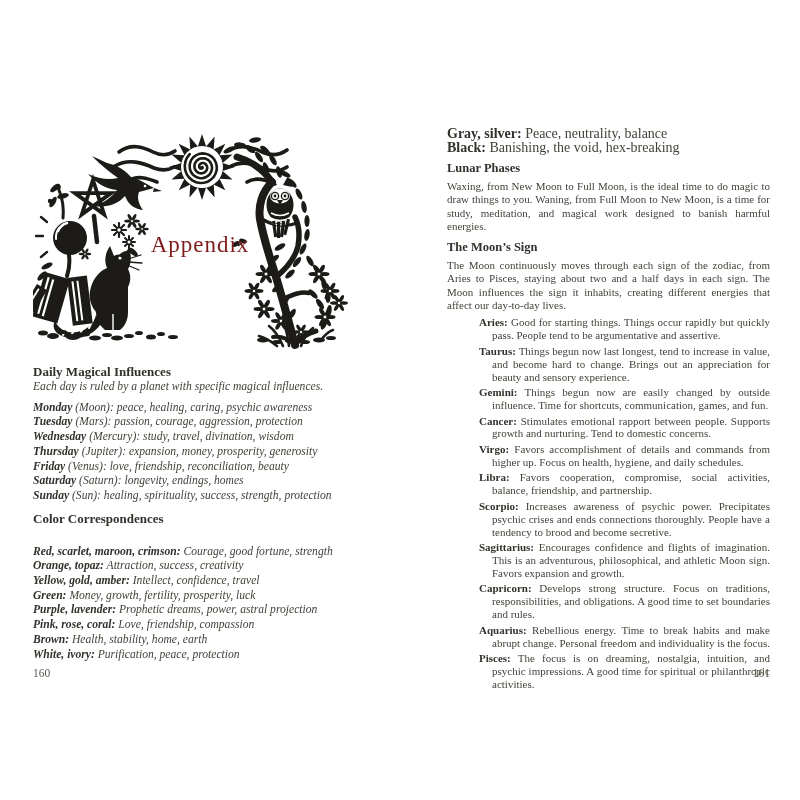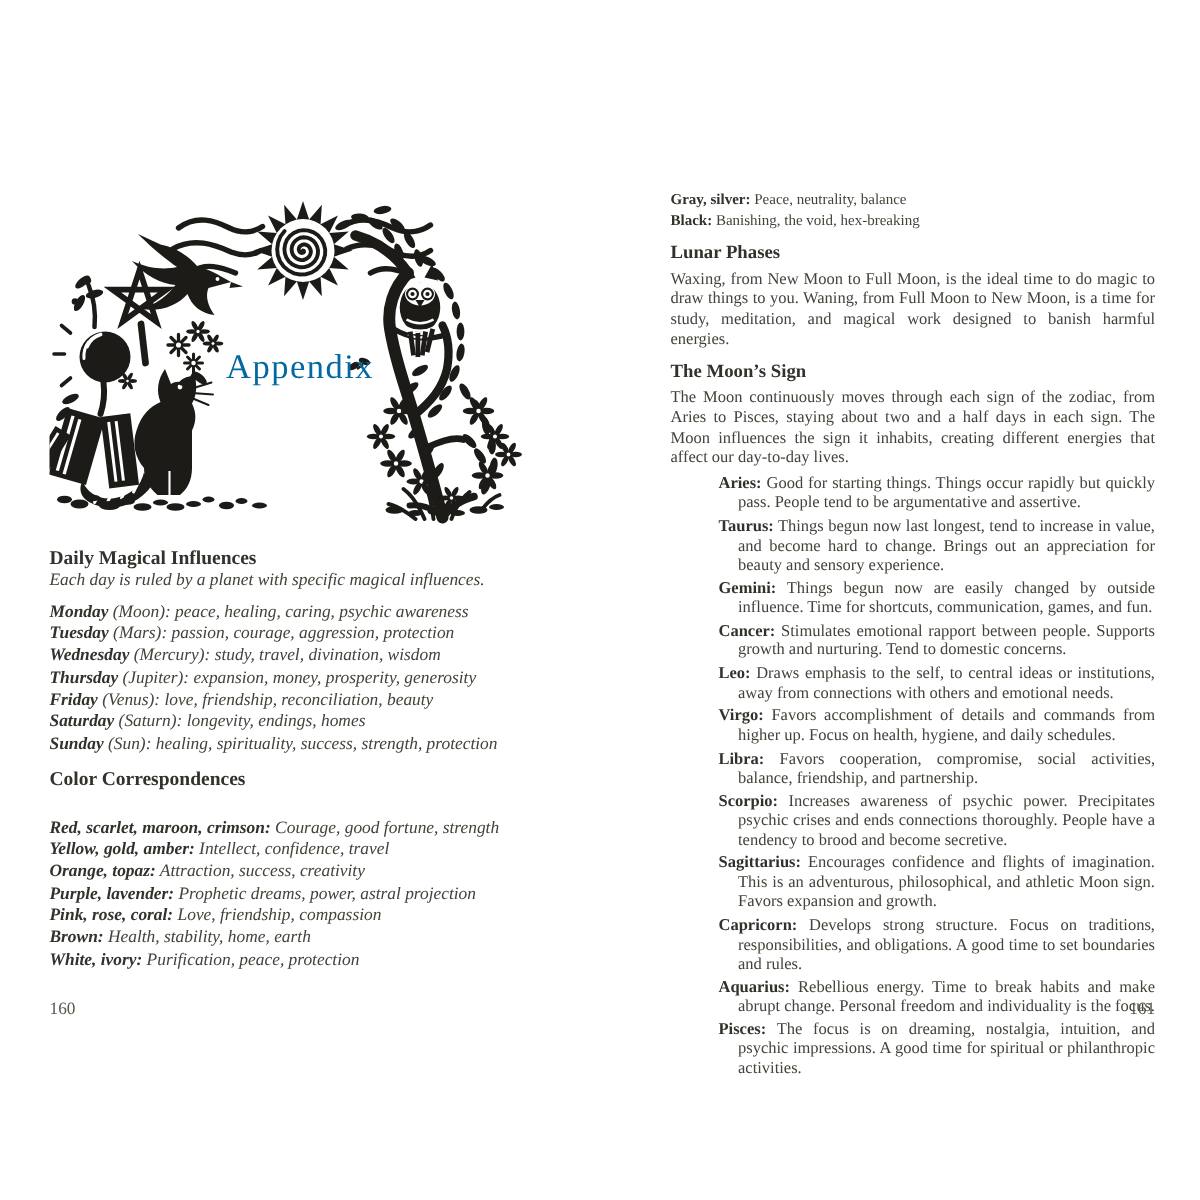--- a/index.html
+++ b/index.html
@@ -9,39 +9,39 @@
     overflow:hidden;
   }
   .page{position:absolute;top:126px;}
   #page-left{left:33px;width:336px;}
   #page-right{left:447px;width:323px;top:127px;}
 
   
   .illustration{position:relative;width:334px;height:224px;}
   .appendix-title{
     position:absolute;top:106px;left:0;right:0;text-align:center;
-    font-size:23px;letter-spacing:1px;color:#0369a1;
+    font-size:23px;letter-spacing:1px;color:#7f1d1d;
   }
 
   
   .sec-heading{
     font-weight:bold;text-align:left;color:#33312b;
     font-size:13px;line-height:15px;margin:0;
   }
   #page-left .sec-heading.first{margin:14px 0 1px;}
   #page-left .sec-heading{margin:7px 0 19px;}
   #page-right .sec-heading{margin:7px 0 4px;font-size:12.5px;}
 
   
   .ln{font-size:11.6px;line-height:14.7px;margin:0;white-space:nowrap;font-style:italic;}
   .intro{margin:0 0 6px;white-space:normal;}
   b.term{color:#33312b;font-weight:bold;}
 
   
-  .ln2{font-size:10px;line-height:13.5px;margin:0;white-space:nowrap;}
+  .ln2{font-size:14px;line-height:13.5px;margin:0;white-space:nowrap;}
   .para{font-size:11px;line-height:13.3px;margin:0;text-align:justify;}
   .entry{
     font-size:11px;line-height:12.9px;margin:0 0 2.6px;
     text-align:justify;padding-left:13px;text-indent:-13px;
   }
   .entries{margin-top:4px;margin-left:32px;}
 
   .page-number{
     position:absolute;top:667px;font-size:11.5px;color:#5a564c;margin:0;
   }
@@ -515,22 +515,23 @@
   <p class="ln"><b class="term">Tuesday</b><span> (Mars): passion, courage, aggression, protection</span></p>
   <p class="ln"><b class="term">Wednesday</b><span> (Mercury): study, travel, divination, wisdom</span></p>
   <p class="ln"><b class="term">Thursday</b><span> (Jupiter): expansion, money, prosperity, generosity</span></p>
   <p class="ln"><b class="term">Friday</b><span> (Venus): love, friendship, reconciliation, beauty</span></p>
   <p class="ln"><b class="term">Saturday</b><span> (Saturn): longevity, endings, homes</span></p>
   <p class="ln"><b class="term">Sunday</b><span> (Sun): healing, spirituality, success, strength, protection</span></p>
 
   <p class="sec-heading">Color Correspondences</p>
 
   <p class="ln"><b class="term">Red, scarlet, maroon, crimson:</b><span> Courage, good fortune, strength</span></p>
+  <p class="ln"><b class="term">Orange, topaz:</b><span> Attraction, success, creativity</span></p>
   <p class="ln"><b class="term">Yellow, gold, amber:</b><span> Intellect, confidence, travel</span></p>
-  <p class="ln"><b class="term">Orange, topaz:</b><span> Attraction, success, creativity</span></p>
+  <p class="ln"><b class="term">Green:</b><span> Money, growth, fertility, prosperity, luck</span></p>
   <p class="ln"><b class="term">Purple, lavender:</b><span> Prophetic dreams, power, astral projection</span></p>
   <p class="ln"><b class="term">Pink, rose, coral:</b><span> Love, friendship, compassion</span></p>
   <p class="ln"><b class="term">Brown:</b><span> Health, stability, home, earth</span></p>
   <p class="ln"><b class="term">White, ivory:</b><span> Purification, peace, protection</span></p>
 </div>
 
 <div class="page" id="page-right">
 
   <p class="ln2"><b class="term">Gray, silver:</b><span> Peace, neutrality, balance</span></p>
   <p class="ln2"><b class="term">Black:</b><span> Banishing, the void, hex-breaking</span></p>
@@ -539,21 +540,20 @@
   <p class="para">Waxing, from New Moon to Full Moon, is the ideal time to do magic to draw things to you. Waning, from Full Moon to New Moon, is a time for study, meditation, and magical work designed to banish harmful energies.</p>
 
   <p class="sec-heading">The Moon’s Sign</p>
   <p class="para">The Moon continuously moves through each sign of the zodiac, from Aries to Pisces, staying about two and a half days in each sign. The Moon influences the sign it inhabits, creating different energies that affect our day-to-day lives.</p>
 
   <div class="entries">
     <p class="entry"><b class="term">Aries:</b><span> Good for starting things. Things occur rapidly but quickly pass. People tend to be argumentative and assertive.</span></p>
     <p class="entry"><b class="term">Taurus:</b><span> Things begun now last longest, tend to increase in value, and become hard to change. Brings out an appreciation for beauty and sensory experience.</span></p>
     <p class="entry"><b class="term">Gemini:</b><span> Things begun now are easily changed by outside influence. Time for shortcuts, communication, games, and fun.</span></p>
     <p class="entry"><b class="term">Cancer:</b><span> Stimulates emotional rapport between people. Supports growth and nurturing. Tend to domestic concerns.</span></p>
-    <p class="entry"><b class="term">Leo:</b><span> Draws emphasis to the self, to central ideas or institutions, away from connections with others and emotional needs.</span></p>
     <p class="entry"><b class="term">Virgo:</b><span> Favors accomplishment of details and commands from higher up. Focus on health, hygiene, and daily schedules.</span></p>
     <p class="entry"><b class="term">Libra:</b><span> Favors cooperation, compromise, social activities, balance, friendship, and partnership.</span></p>
     <p class="entry"><b class="term">Scorpio:</b><span> Increases awareness of psychic power. Precipitates psychic crises and ends connections thoroughly. People have a tendency to brood and become secretive.</span></p>
     <p class="entry"><b class="term">Sagittarius:</b><span> Encourages confidence and flights of imagination. This is an adventurous, philosophical, and athletic Moon sign. Favors expansion and growth.</span></p>
     <p class="entry"><b class="term">Capricorn:</b><span> Develops strong structure. Focus on traditions, responsibilities, and obligations. A good time to set boundaries and rules.</span></p>
     <p class="entry"><b class="term">Aquarius:</b><span> Rebellious energy. Time to break habits and make abrupt change. Personal freedom and individuality is the focus.</span></p>
     <p class="entry"><b class="term">Pisces:</b><span> The focus is on dreaming, nostalgia, intuition, and psychic impressions. A good time for spiritual or philanthropic activities.</span></p>
   </div>
 </div>
 

